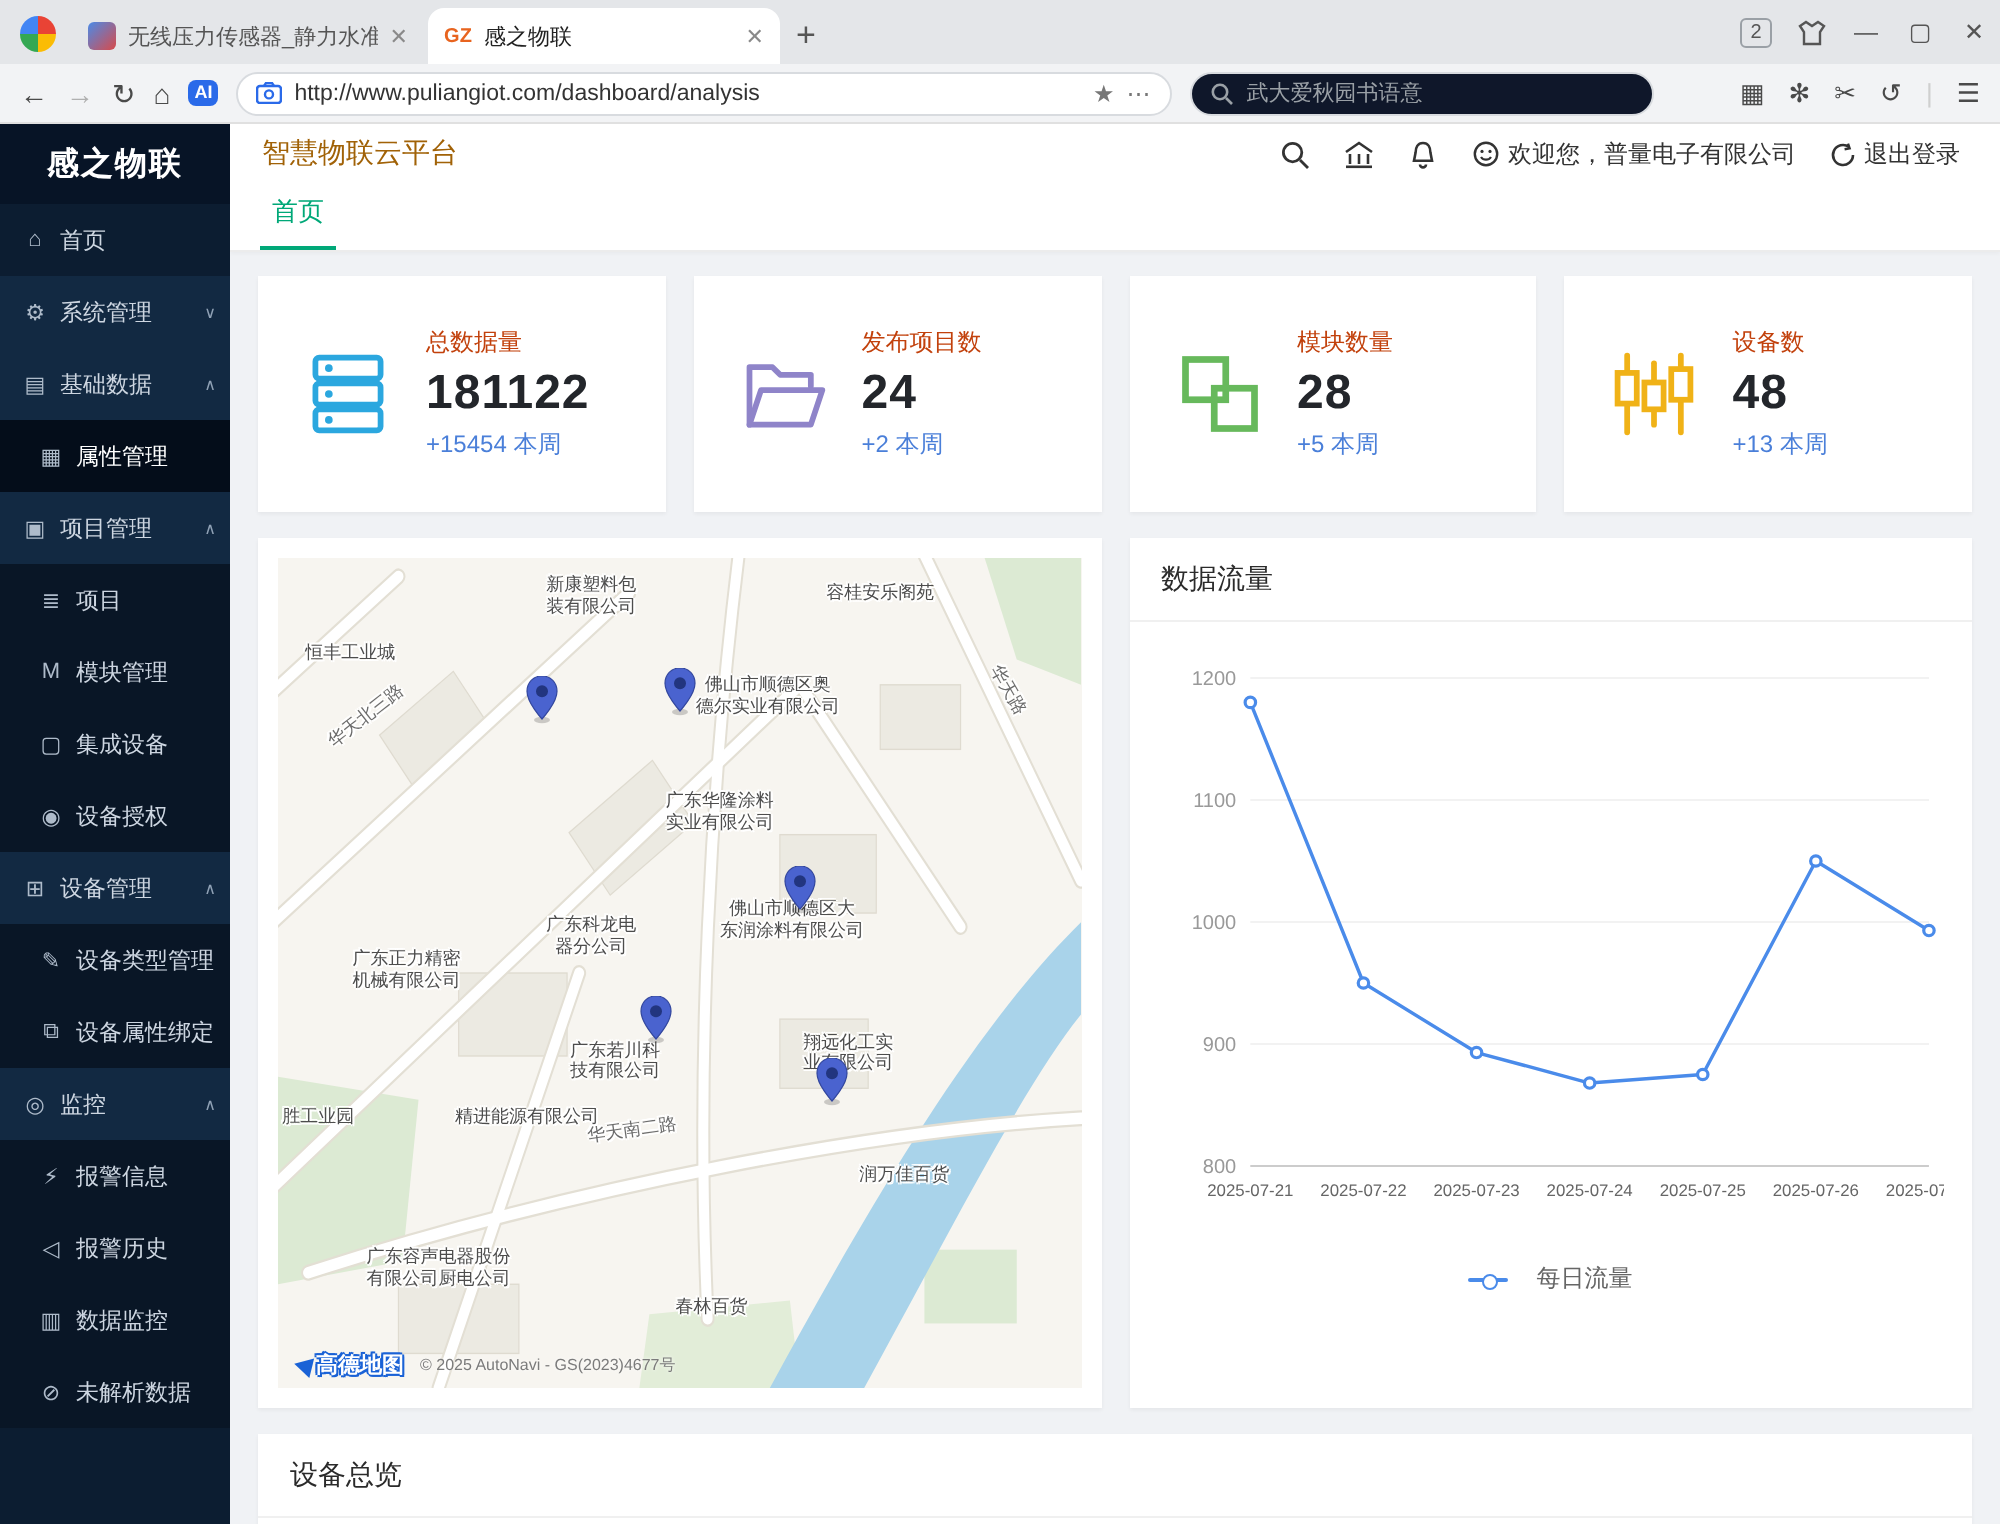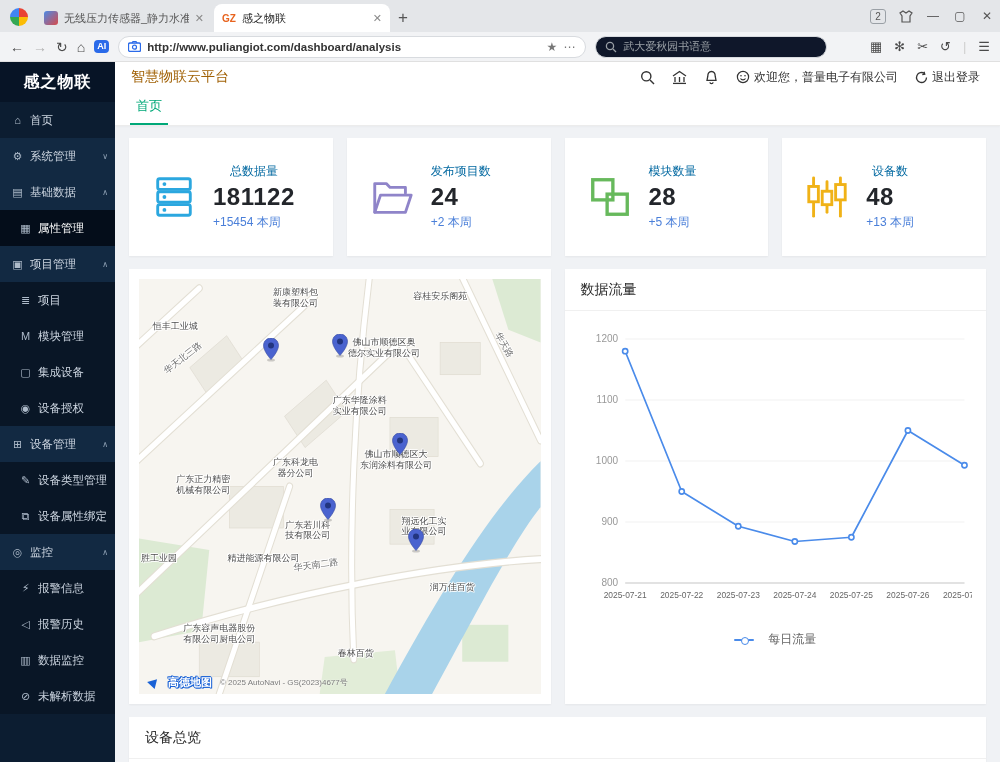--- a/index.html
+++ b/index.html
@@ -23,21 +23,21 @@
 .count-badge{min-width:16px;height:15px;border:1px solid #9aa0a6;border-radius:3px;font-size:10px;color:#555;
   display:flex;align-items:center;justify-content:center;padding:0 2px;}
 .win-btn{font-size:12px;color:#555;width:14px;text-align:center;}
 
 .addressbar{height:30px;background:#f2f3f5;border-bottom:1px solid #e0e0e0;display:flex;align-items:center;padding:0 10px;gap:9px;}
 .nav-glyph{font-size:14px;color:#4a4a4a;line-height:1;}
 .nav-glyph.dim{color:#b0b0b0;}
 .ai-badge{background:#2a6ae9;color:#fff;font-size:9px;font-weight:bold;border-radius:4px;padding:2px 3px;line-height:1;}
 .urlbox{flex:0 0 468px;height:22px;background:#fff;border:1px solid #d8dbdf;border-radius:12px;
   display:flex;align-items:center;gap:6px;padding:0 9px;}
-.url-text{flex:1;font-size:11.5px;color:#333;white-space:nowrap;overflow:hidden;font-weight:bold;}
+.url-text{flex:1;font-size:11.5px;color:#333;white-space:nowrap;overflow:hidden;}
 .url-star{color:#777;font-size:12px;}
 .url-more{color:#777;font-size:12px;letter-spacing:1px;}
 .searchbox{flex:0 0 232px;height:22px;background:#0f172a;border:1px solid #d8dbdf;border-radius:12px;
   display:flex;align-items:center;gap:6px;padding:0 9px;font-size:11px;color:#9aa0a6;}
 .search-text{white-space:nowrap;overflow:hidden;}
 .addr-icons{display:flex;align-items:center;gap:12px;color:#4a4a4a;font-size:13px;margin-left:auto;}
 .addr-sep{color:#cfcfcf;}
 
 
 .app{display:flex;height:700px;}
@@ -67,41 +67,41 @@
 
 .content{flex:1;padding:12px 14px;display:flex;flex-direction:column;gap:13px;overflow:hidden;}
 
 
 .stat-row{display:flex;gap:14px;flex:none;}
 .stat-card{flex:1;height:118px;background:#fff;box-shadow:0 1px 2px rgba(0,0,0,.05);
   display:flex;align-items:center;gap:16px;padding:0 0 0 22px;}
 .stat-icon{width:46px;height:46px;flex:none;}
 .stat-icon svg{width:100%;height:100%;}
 .stat-info{display:flex;flex-direction:column;gap:3px;}
-.stat-label{font-size:12px;color:#0369a1;text-align:center;}
+.stat-label{font-size:12px;color:#c2410c;}
 .stat-value{font-size:24px;font-weight:bold;color:#23262b;letter-spacing:.5px;}
 .stat-delta{font-size:12px;color:#4a7fd9;}
 
 
 .panel-row{display:flex;gap:14px;flex:none;height:435px;}
 .panel{flex:1;background:#fff;box-shadow:0 1px 2px rgba(0,0,0,.05);display:flex;flex-direction:column;overflow:hidden;}
 .panel-head{height:42px;flex:none;display:flex;align-items:center;padding:0 16px;font-size:14px;color:#2b2b2b;
   border-bottom:1px solid #f0f0f0;}
 .panel-body{flex:1;padding:10px;overflow:hidden;}
 
 
 .map-box{position:relative;width:100%;height:100%;background:#f7f5f0;overflow:hidden;}
 .map-bg{position:absolute;inset:0;width:100%;height:100%;}
 .map-label{position:absolute;transform:translate(-50%,0);font-size:9px;color:#4d4d4d;line-height:1.2;
   white-space:pre-line;text-align:center;
   text-shadow:-1px 0 #fff,1px 0 #fff,0 -1px #fff,0 1px #fff,1px 1px #fff,-1px -1px #fff;}
 .map-label.road{color:#6b6b6b;}
 .map-pin{position:absolute;width:16px;height:24px;transform:translate(-50%,-100%);}
 .amap-row{position:absolute;left:8px;bottom:4px;display:flex;align-items:center;gap:8px;}
-.amap-logo{display:flex;align-items:center;gap:12px;font-size:11px;font-weight:bold;color:#fff;
+.amap-logo{display:flex;align-items:center;gap:2px;font-size:11px;font-weight:bold;color:#fff;
   text-shadow:-1px 0 #1a62d6,1px 0 #1a62d6,0 -1px #1a62d6,0 1px #1a62d6,1px 1px #1a62d6,-1px -1px #1a62d6;justify-content:flex-end;}
 .amap-arrow{width:0;height:0;border-top:5px solid transparent;border-bottom:5px solid transparent;
   border-right:9px solid #1a62d6;transform:rotate(14deg);}
 .map-attrib{font-size:8px;color:#7b7b7b;text-shadow:0 0 2px #fff;}
 
 
 .chart-wrap{display:flex;flex-direction:column;align-items:stretch;height:100%;padding:4px 4px 0;}
 .chart-legend{display:flex;align-items:center;justify-content:center;gap:14px;margin-top:6px;font-size:12px;color:#666;}
 .legend-mark{position:relative;width:20px;height:2px;background:#4a8bea;border-radius:1px;}
 .legend-mark::after{content:"";position:absolute;left:7px;top:-2px;width:6px;height:6px;border-radius:50%;

